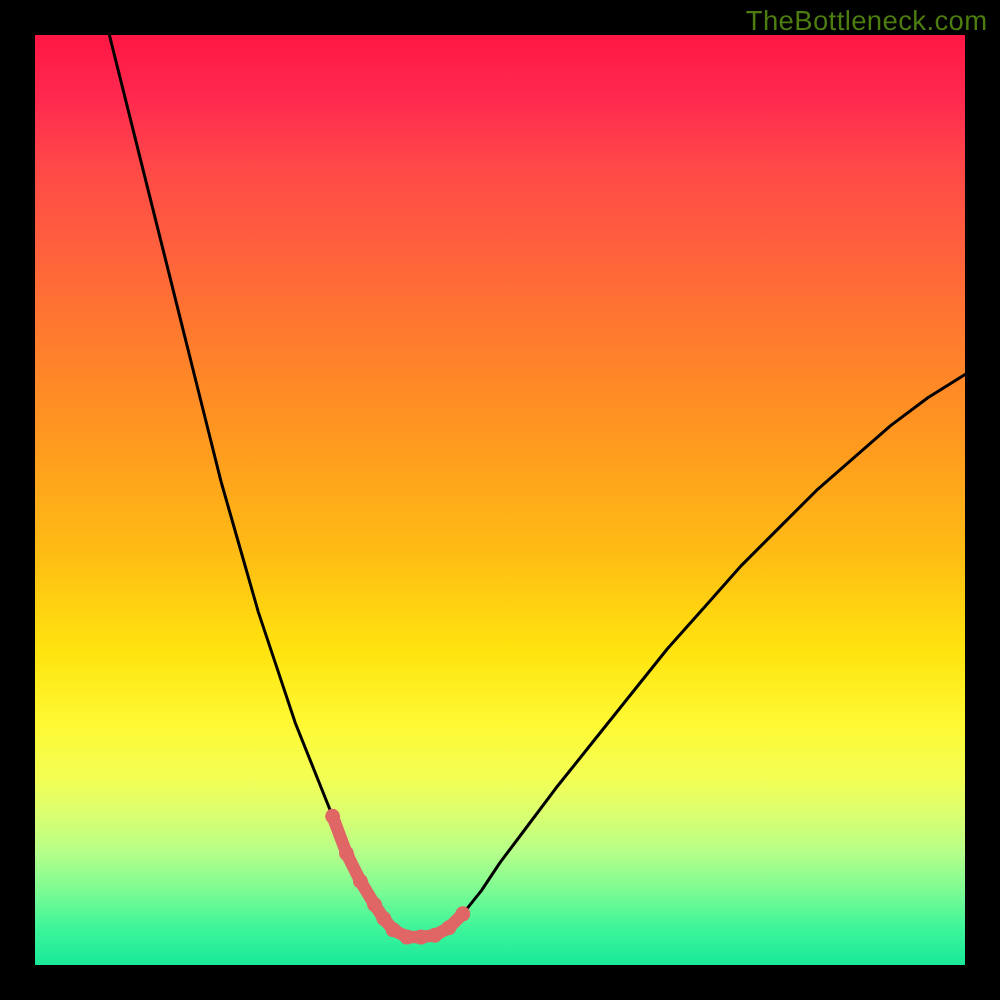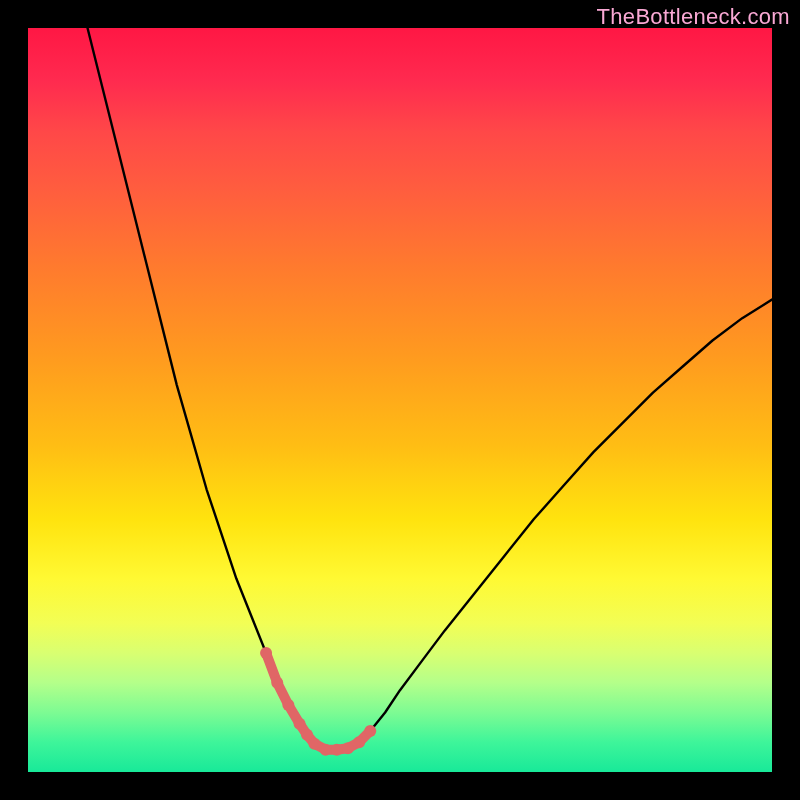--- a/index.html
+++ b/index.html
@@ -51,21 +51,21 @@
     );
   }
   .curve {
     position: absolute;
     inset: 0;
   }
   .watermark {
     position: absolute;
     top: 4px;
     right: 10px;
-    color: #f9a8d4;
+    color: #4d7c0f;
     font-size: 22px;
     letter-spacing: 0.3px;
     user-select: none;
   }
 </style>
 </head>
 <body>
 
 <div class="frame">
   <div class="plot-area">

